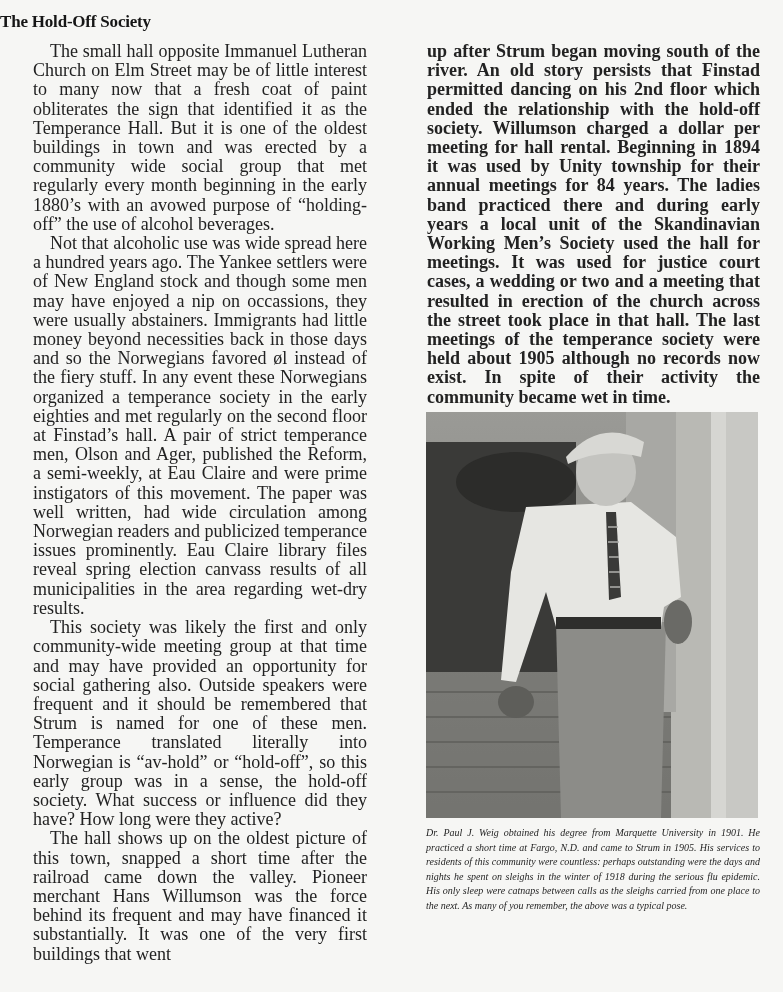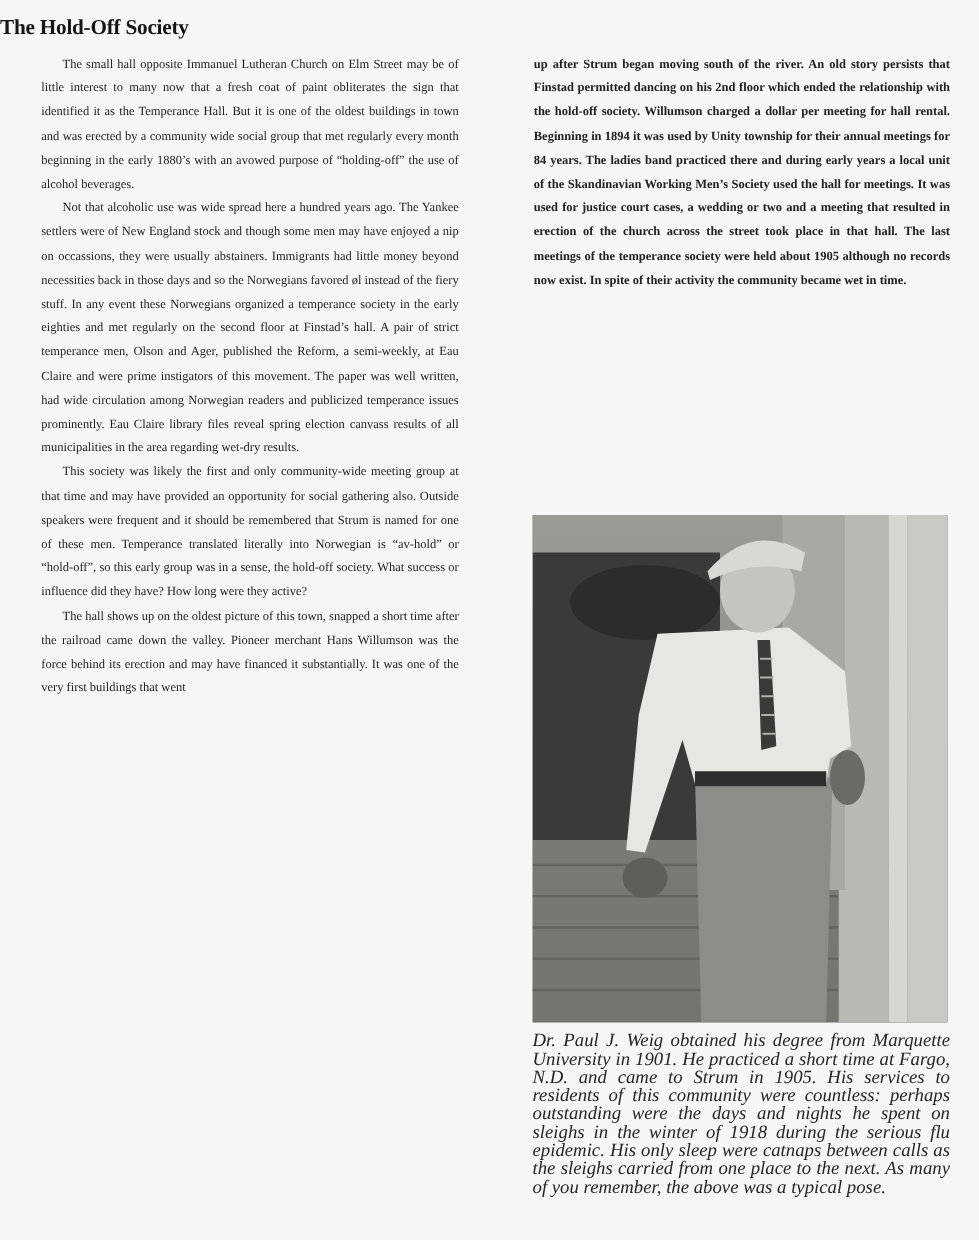--- a/index.html
+++ b/index.html
@@ -11,50 +11,50 @@
     position: relative;
   }
   .title {
     position: absolute; left: 0; top: 12px; width: 783px;
     text-align: left;
     font-size: 17px; font-weight: bold; letter-spacing: -0.2px;
     color: #161616; margin: 0;
   }
   .col {
     position: absolute;
-    font-size: 10px;
+    font-size: 18px;
     line-height: 19.2px;
     text-align: justify;
     color: #222;
   }
   .col-left { left: 33px; top: 42px; width: 334px; }
   .col-right { left: 427px; top: 42px; width: 333px; font-weight: bold; }
   .col p { margin: 0; text-indent: 17px; }
   .photo {
     position: absolute; left: 426px; top: 412px; width: 332px; height: 406px;
     background: #8a8a86; overflow: hidden;
   }
   .photo svg { display: block; }
   .caption {
     position: absolute; left: 426px; top: 826px; width: 334px;
-    font-style: italic; font-size: 15px; line-height: 14.6px;
+    font-style: italic; font-size: 10px; line-height: 14.6px;
     text-align: justify; color: #252525;
   }
   .caption p { margin: 0; }
 </style>
 </head>
 <body>
 
 <h1 class="title">The Hold-Off Society</h1>
 
 <div class="col col-left">
   <p>The small hall opposite Immanuel Lutheran Church on Elm Street may be of little interest to many now that a fresh coat of paint obliterates the sign that identified it as the Temperance Hall. But it is one of the oldest buildings in town and was erected by a community wide social group that met regularly every month beginning in the early 1880’s with an avowed purpose of “holding-off” the use of alcohol beverages.</p>
   <p>Not that alcoholic use was wide spread here a hundred years ago. The Yankee settlers were of New England stock and though some men may have enjoyed a nip on occassions, they were usually abstainers. Immigrants had little money beyond necessities back in those days and so the Norwegians favored øl instead of the fiery stuff. In any event these Norwegians organized a temperance society in the early eighties and met regularly on the second floor at Finstad’s hall. A pair of strict temperance men, Olson and Ager, published the Reform, a semi-weekly, at Eau Claire and were prime instigators of this movement. The paper was well written, had wide circulation among Norwegian readers and publicized temperance issues prominently. Eau Claire library files reveal spring election canvass results of all municipalities in the area regarding wet-dry results.</p>
   <p>This society was likely the first and only community-wide meeting group at that time and may have provided an opportunity for social gathering also. Outside speakers were frequent and it should be remembered that Strum is named for one of these men. Temperance translated literally into Norwegian is “av-hold” or “hold-off”, so this early group was in a sense, the hold-off society. What success or influence did they have? How long were they active?</p>
-  <p>The hall shows up on the oldest picture of this town, snapped a short time after the railroad came down the valley. Pioneer merchant Hans Willumson was the force behind its erection and may have financed it substantially. It was one of the very first buildings that went</p>
+  <p>The hall shows up on the oldest picture of this town, snapped a short time after the railroad came down the valley. Pioneer merchant Hans Willumson was the force behind its frequent and may have financed it substantially. It was one of the very first buildings that went</p>
 </div>
 
 <div class="col col-right">
   <p style="text-indent:0">up after Strum began moving south of the river. An old story persists that Finstad permitted dancing on his 2nd floor which ended the relationship with the hold-off society. Willumson charged a dollar per meeting for hall rental. Beginning in 1894 it was used by Unity township for their annual meetings for 84 years. The ladies band practiced there and during early years a local unit of the Skandinavian Working Men’s Society used the hall for meetings. It was used for justice court cases, a wedding or two and a meeting that resulted in erection of the church across the street took place in that hall. The last meetings of the temperance society were held about 1905 although no records now exist. In spite of their activity the community became wet in time.</p>
 </div>
 
 <div class="photo" title="Black and white photo of an elderly man in a cap, white shirt and striped tie leaning against a porch rail">
   <svg width="332" height="406" viewBox="0 0 332 406">
     <defs>
       <linearGradient id="bg" x1="0" y1="0" x2="0" y2="1">

